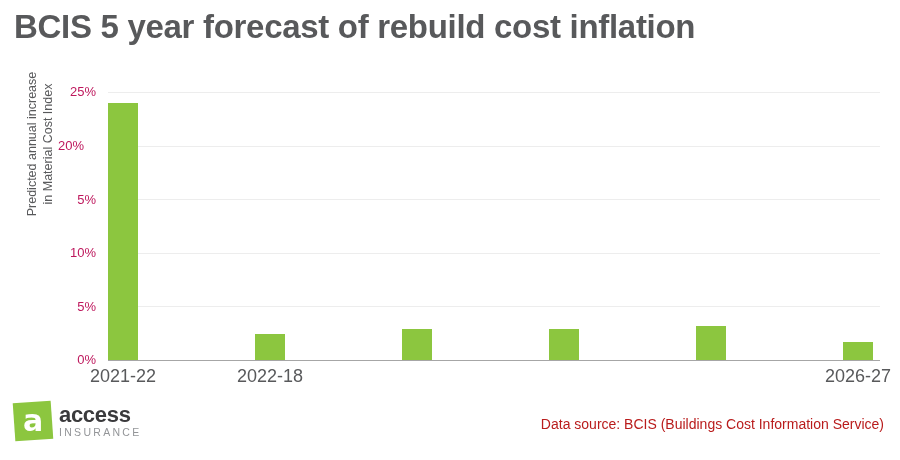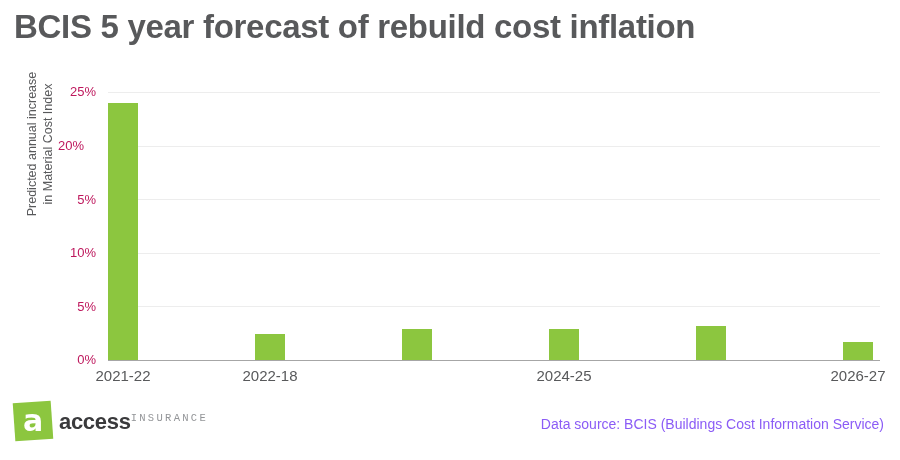--- a/index.html
+++ b/index.html
@@ -96,21 +96,21 @@
     width: 30px;
     background: #8cc63f;
   }
 
   
   .x-tick-lbl {
     position: absolute;
     top: 368px;
     width: 120px;
     text-align: center;
-    font-size: 15px;
+    font-size: 18px;
     color: #58595b;
     line-height: 16px;
   }
 
   
   .footer {
     position: absolute;
     left: 0;
     top: 398px;
     width: 900px;
@@ -138,43 +138,43 @@
     transform: rotate(4deg);
     color: #ffffff;
     font-size: 30px;
     font-weight: bold;
     line-height: 30px;
     font-family: "DejaVu Sans", sans-serif;
   }
   .logo-text {
     margin-left: 7px;
     display: flex;
+    flex-direction: column;
     justify-content: center;
   }
   .logo-word {
     font-size: 22px;
     font-weight: bold;
     color: #3a3a3c;
     line-height: 21px;
     letter-spacing: -0.3px;
   }
   .logo-sub {
     font-size: 10.5px;
     color: #939598;
     letter-spacing: 2.3px;
     line-height: 12px;
     margin-top: 1px;
-    font-family: Liberation Mono, monospace;
   }
   .data-source {
     position: absolute;
     right: 16px;
     top: 18px;
     font-size: 14px;
-    color: #8b5cf6;
+    color: #b91c1c;
     white-space: nowrap;
   }
 </style>
 </head>
 <body>
 
 <div class="page">
 
   <div class="chart-title">BCIS 5 year forecast of rebuild cost inflation</div>
 
@@ -204,21 +204,20 @@
 
     <div class="y-tick-lbl" style="left:36px; top:85px;">25%</div>
     <div class="y-tick-lbl" style="left:24px; top:139px;">20%</div>
     <div class="y-tick-lbl" style="left:36px; top:193px;">5%</div>
     <div class="y-tick-lbl" style="left:36px; top:246px;">10%</div>
     <div class="y-tick-lbl" style="left:36px; top:300px;">5%</div>
     <div class="y-tick-lbl" style="left:36px; top:353px;">0%</div>
 
     <div class="x-tick-lbl" style="left:63px;">2021-22</div>
     <div class="x-tick-lbl" style="left:210px;">2022-18</div>
-    <div class="x-tick-lbl" style="left:504px;">2024-25</div>
     <div class="x-tick-lbl" style="left:798px;">2026-27</div>
   </div>
 
   <div class="footer">
     <div class="logo">
       <div class="logo-mark">
         <span>a</span>
       </div>
       <div class="logo-text">
         <div class="logo-word">access</div>

